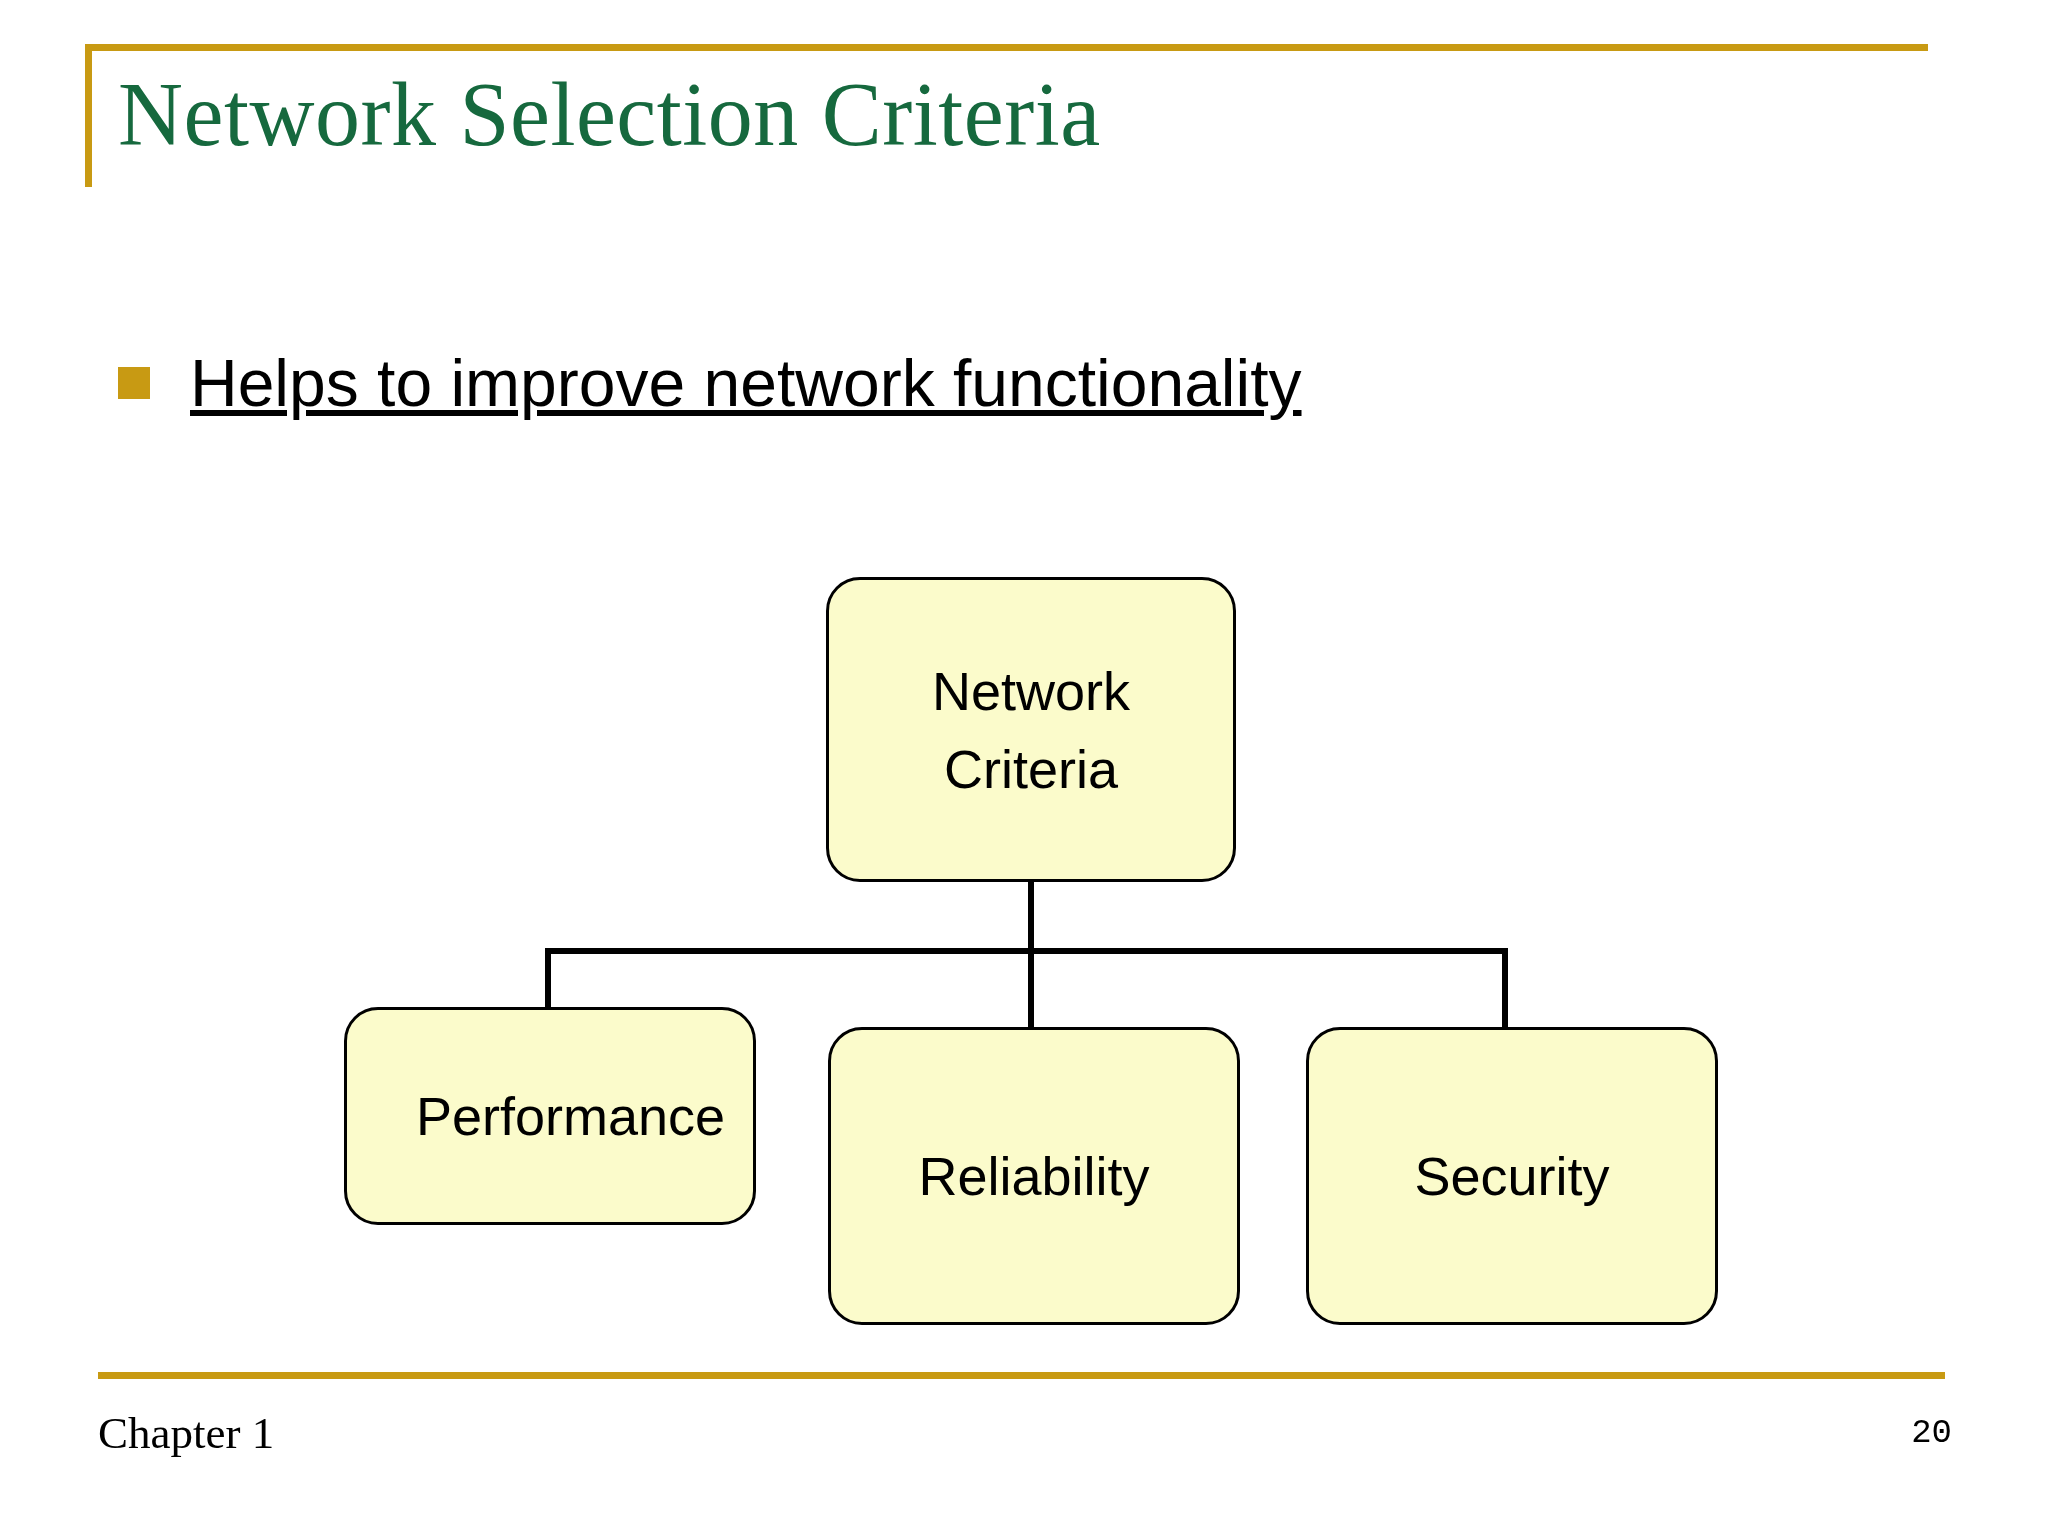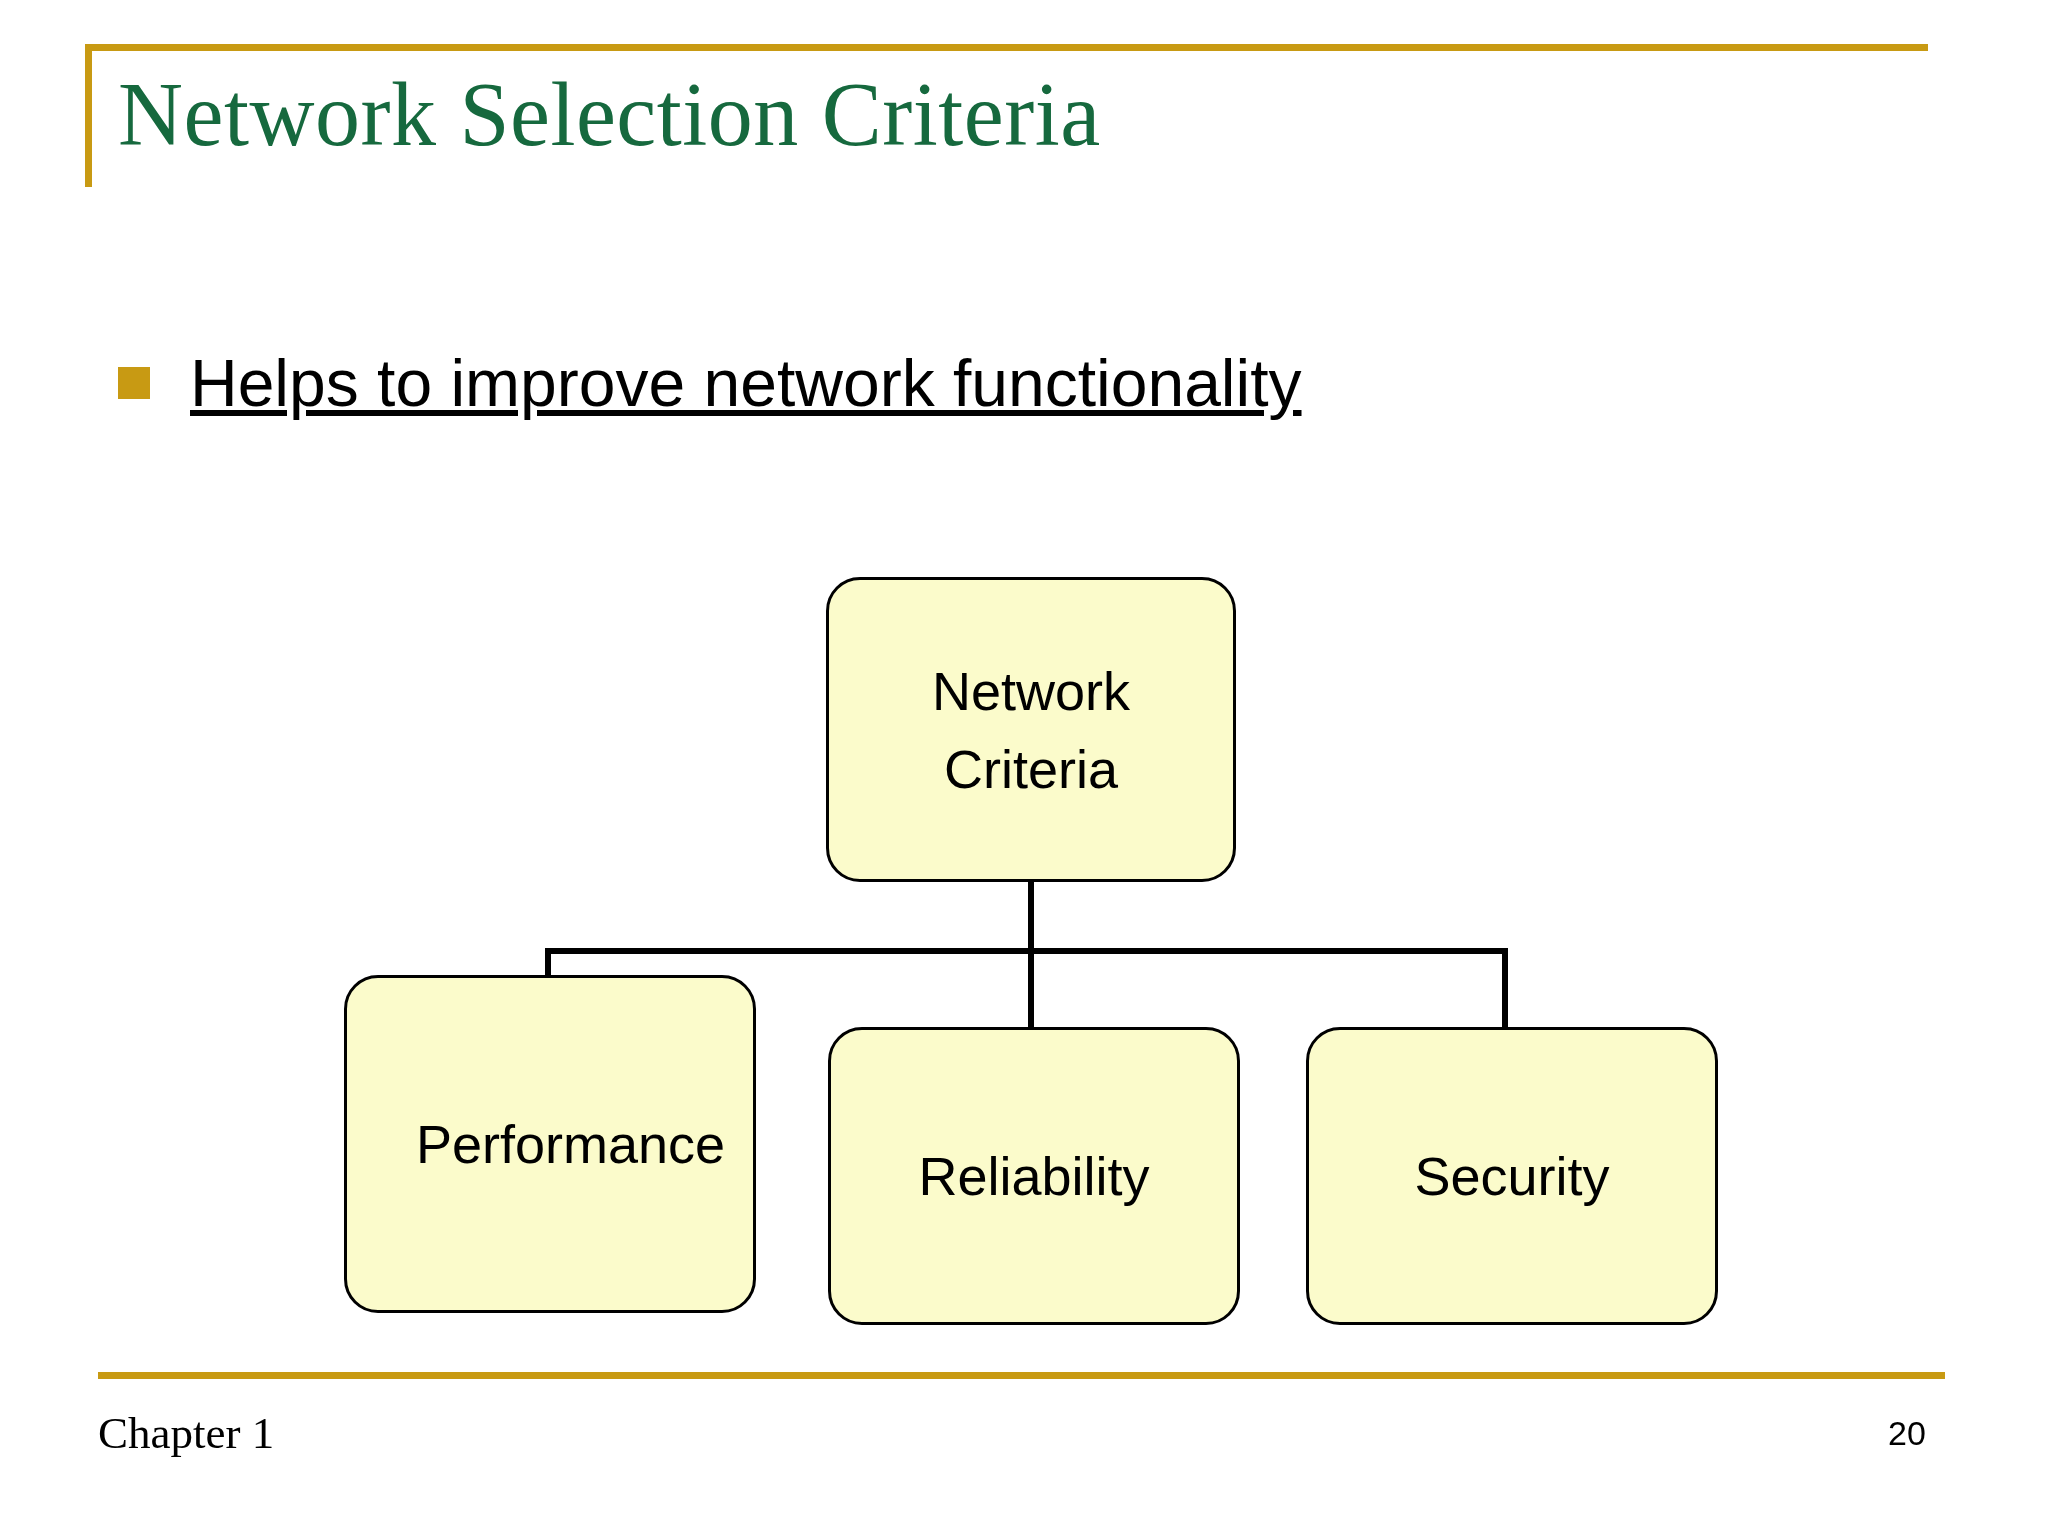--- a/index.html
+++ b/index.html
@@ -117,21 +117,21 @@
     font-size: 54px;
     line-height: 78px;
     pointer-events: auto;
   }
   .node-root {
     left: 826px;
     top: 548px;
     width: 410px;
     height: 305px;
   }
-  .node-a { left: 344px; top: 946px; width: 412px; height: 338px; padding-left: 41px; }
+  .node-a { left: 344px; top: 978px; width: 412px; height: 218px; padding-left: 41px; }
   .node-b { left: 828px; top: 998px; width: 412px; height: 298px; }
   .node-c { left: 1306px; top: 998px; width: 412px; height: 298px; }
 
   .edge {
     position: absolute;
     background: #000000;
     pointer-events: none;
   }
   
   .edge-stem   { left: 1028px; top: 853px;  width: 6px;   height: 72px; }
@@ -150,23 +150,23 @@
     color: #000000;
     font-family: "Liberation Serif", serif;
     font-size: 45px;
     line-height: 42px;
   }
   .footer-right {
     position: absolute;
     left: 1862px;
     top: 1412px;
     width: 90px;
-    text-align: center;
-    color: #000000;
-    font-family: Liberation Sans, sans-serif;
+    text-align: right;
+    color: #000000;
+    font-family: Liberation Mono, monospace;
     font-size: 34px;
     line-height: 42px;
   }
 </style>
 </head>
 <body>
 
 <div class="slide">
 
   <div class="rule-top"></div>

